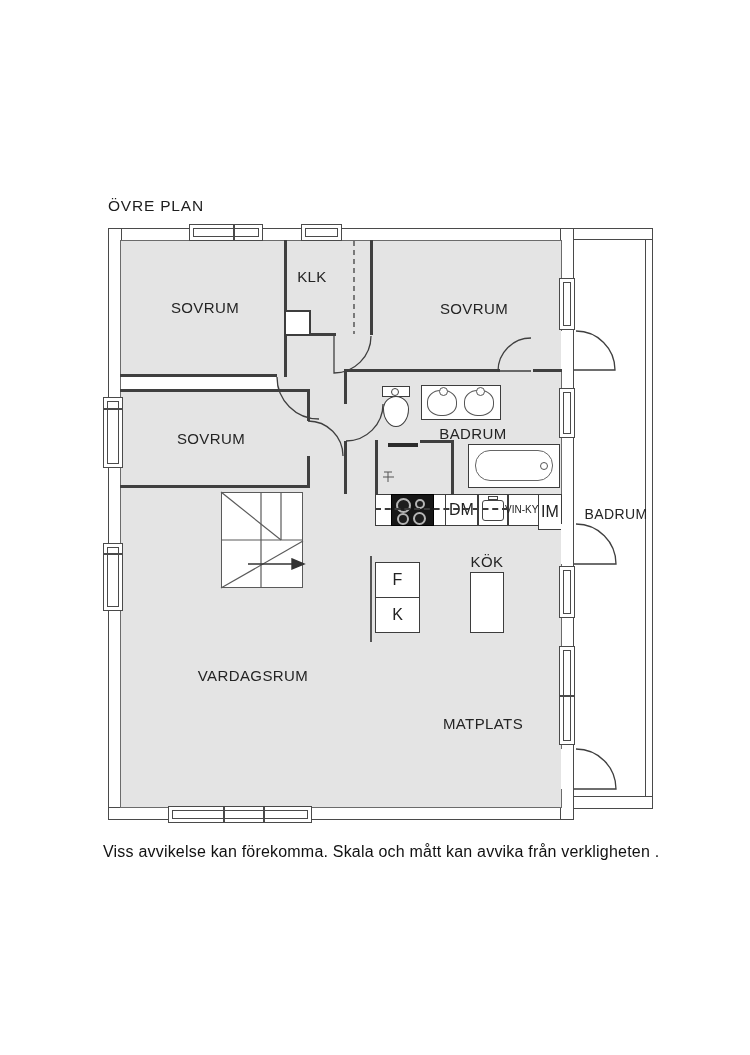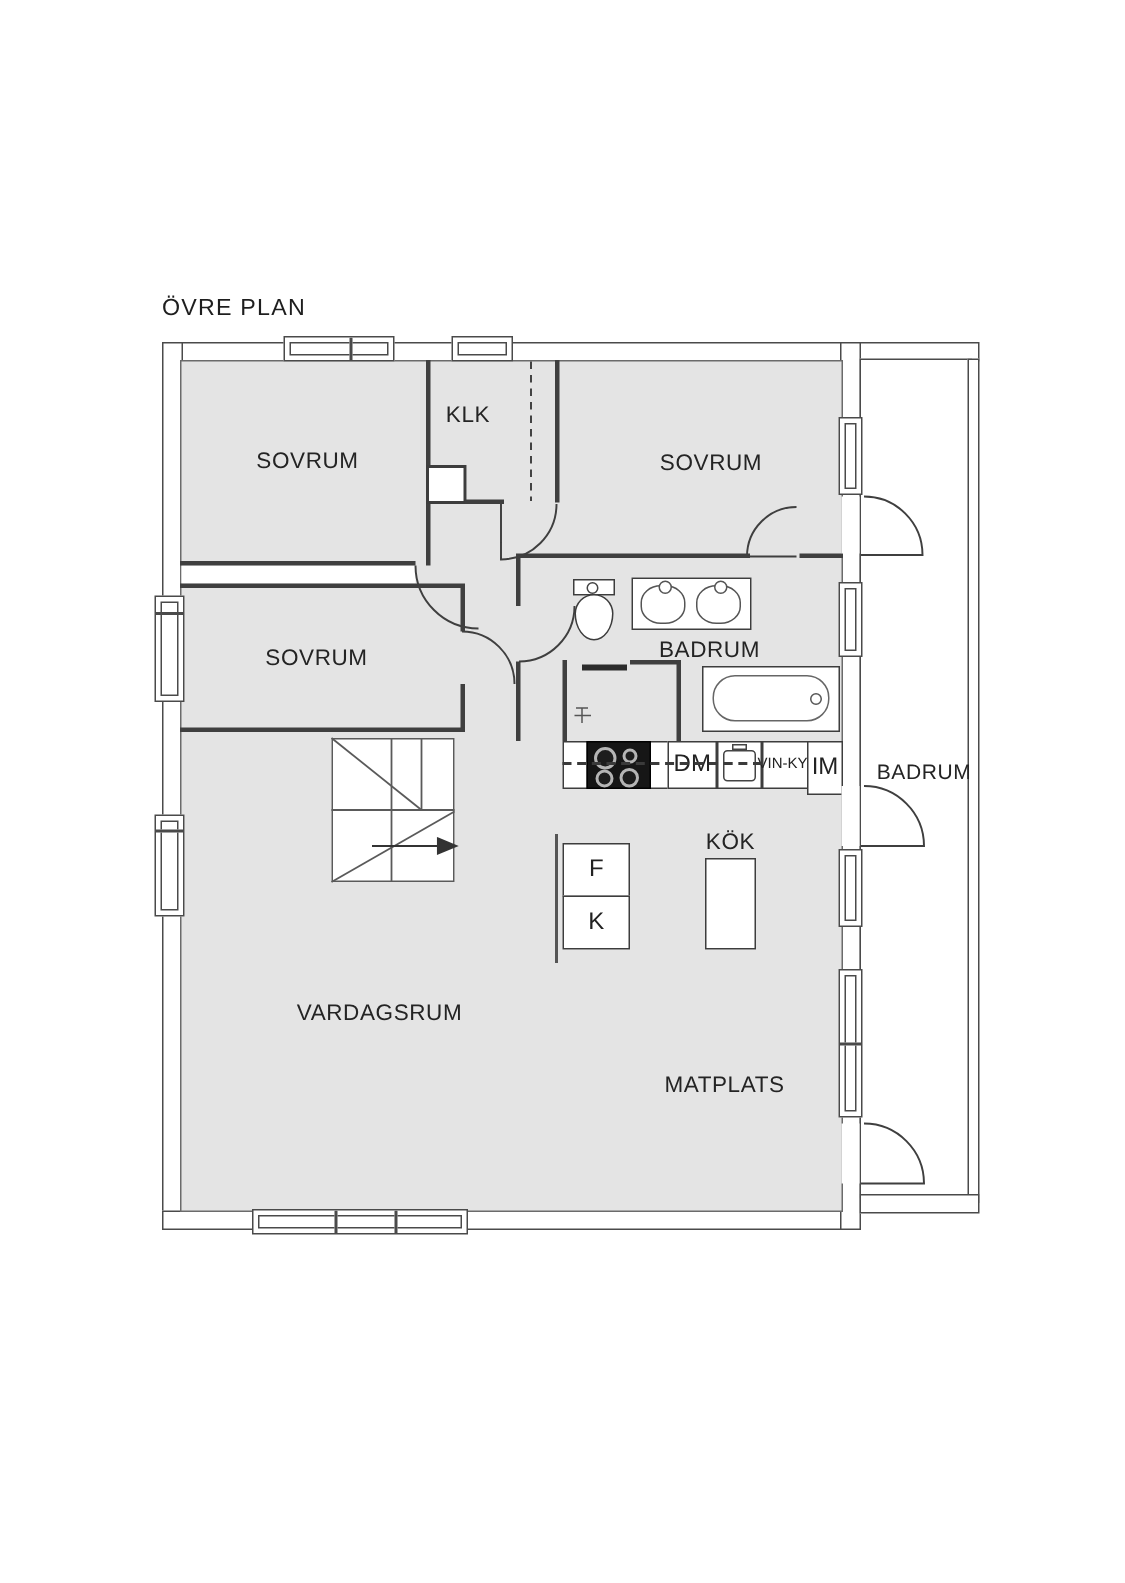--- a/index.html
+++ b/index.html
@@ -193,14 +193,15 @@
   <div class="lbl" style="left:130px;top:299px;width:150px;">SOVRUM</div>
   <div class="lbl" style="left:272px;top:268px;width:80px;">KLK</div>
   <div class="lbl" style="left:399px;top:300px;width:150px;">SOVRUM</div>
   <div class="lbl" style="left:136px;top:430px;width:150px;">SOVRUM</div>
   <div class="lbl" style="left:398px;top:425px;width:150px;">BADRUM</div>
   <div class="lbl" style="left:447px;top:553px;width:80px;">KÖK</div>
   <div class="lbl" style="left:163px;top:667px;width:180px;">VARDAGSRUM</div>
   <div class="lbl" style="left:408px;top:715px;width:150px;">MATPLATS</div>
   <div class="lbl" style="left:566px;top:506px;width:100px;font-size:14px;">BADRUM</div>
 
+  <div class="disclaimer" style="left:103px;top:843px;">Viss avvikelse kan förekomma. Skala och mått kan avvika från verkligheten .</div>
 
 </div>
 
 </body></html>

